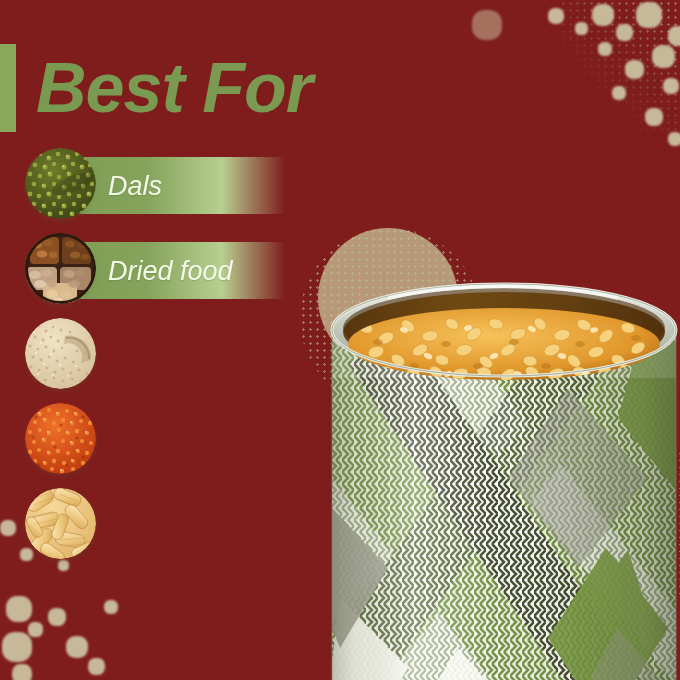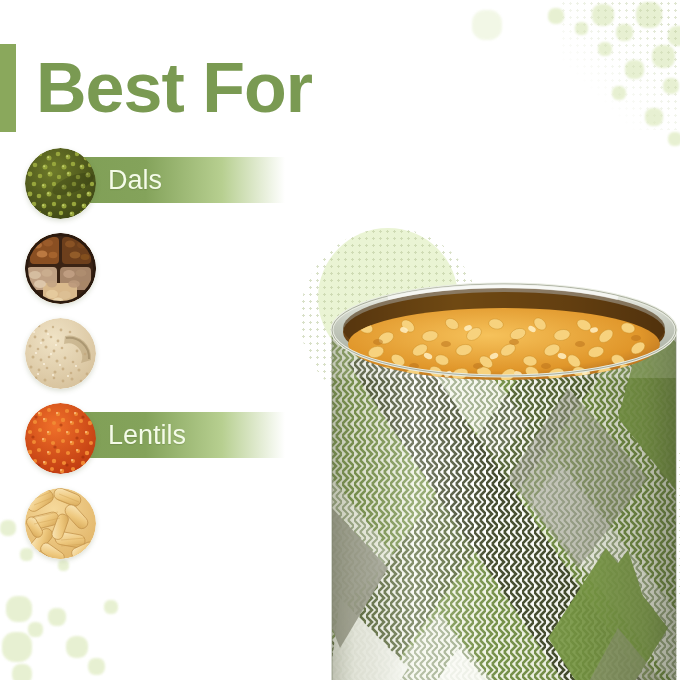--- a/index.html
+++ b/index.html
@@ -3,21 +3,22 @@
 <meta charset="utf-8">
 <style>
   html,body{margin:0;padding:0;}
   body{
     width:680px;height:680px;overflow:hidden;
     font-family:"Liberation Sans", sans-serif;
     background:#f2fad4;
   }
   #poster{
     position:relative;width:680px;height:680px;overflow:hidden;
-    background:#ffffff;
+    background:#7f1d1d;
+    font-style:italic;
   }
 
   
   .deco{position:absolute;pointer-events:none;}
 
   
   .blob{
     position:absolute;border-radius:42%;
     background:#e0ecc3;opacity:.75;
     filter:blur(1px);
@@ -54,21 +55,21 @@
     font-size:70px;line-height:70px;font-weight:bold;
     color:#7a9a52;letter-spacing:-1px;
     white-space:nowrap;
   }
 
   
   #list{position:absolute;left:0;top:145px;width:330px;}
   .row{position:relative;height:85px;}
   .pill{
     position:absolute;left:60px;top:12px;
-    width:225px;height:46px;border-radius:23px 0 0 23px;
+    width:225px;height:57px;border-radius:23px 0 0 23px;
     background:linear-gradient(90deg,#7f9e55 0%,#84a35b 38%,#b7cf90 72%,rgba(214,234,178,0) 100%);
   }
   .pill .label{
     position:absolute;left:48px;top:50%;transform:translateY(-50%);
     color:#f4fbe8;font-size:27px;white-space:nowrap;
     text-shadow:0 1px 1px rgba(70,90,40,.25);
   }
   .thumb{
     position:absolute;left:25px;top:3px;
     width:71px;height:71px;border-radius:50%;
@@ -226,20 +227,23 @@
                 <circle cx="24.2" cy="65.2" r="1"></circle>
                 <circle cx="46.2" cy="65.2" r="1"></circle>
             </g>
             <ellipse cx="48" cy="36" rx="22" ry="8" fill="#2b3110" opacity=".28" transform="rotate(-22 48 36)"></ellipse>
           </g>
         </svg>
       </div>
     </div>
 
     <div class="row">
+      <div class="pill">
+        <div class="label">Dried food</div>
+      </div>
       <div class="thumb">
         <svg viewBox="0 0 71 71" aria-hidden="true">
           <defs>
               <clipPath id="c1">
                 <circle cx="35.5" cy="35.5" r="35.5"></circle>
               </clipPath>
             </defs>
           <g clip-path="url(#c1)">
             <rect width="71" height="71" fill="#3a2314"></rect>
 
@@ -346,23 +350,20 @@
               <circle cx="28" cy="57" r="1"></circle>
                 <circle cx="43" cy="58" r="1"></circle>
                 <circle cx="51" cy="48" r="1"></circle>
             </g>
           </g>
         </svg>
       </div>
     </div>
 
     <div class="row">
-      <div class="pill">
-        <div class="label">Lentils</div>
-      </div>
       <div class="thumb">
         <svg viewBox="0 0 71 71" aria-hidden="true">
           <defs>
             <clipPath id="c3">
                 <circle cx="35.5" cy="35.5" r="35.5"></circle>
               </clipPath>
             <radialGradient id="g3" cx="42%" cy="32%" r="82%">
               <stop offset="0%" stop-color="#f0702a"></stop>
                 <stop offset="100%" stop-color="#b8330c"></stop>
             </radialGradient>

